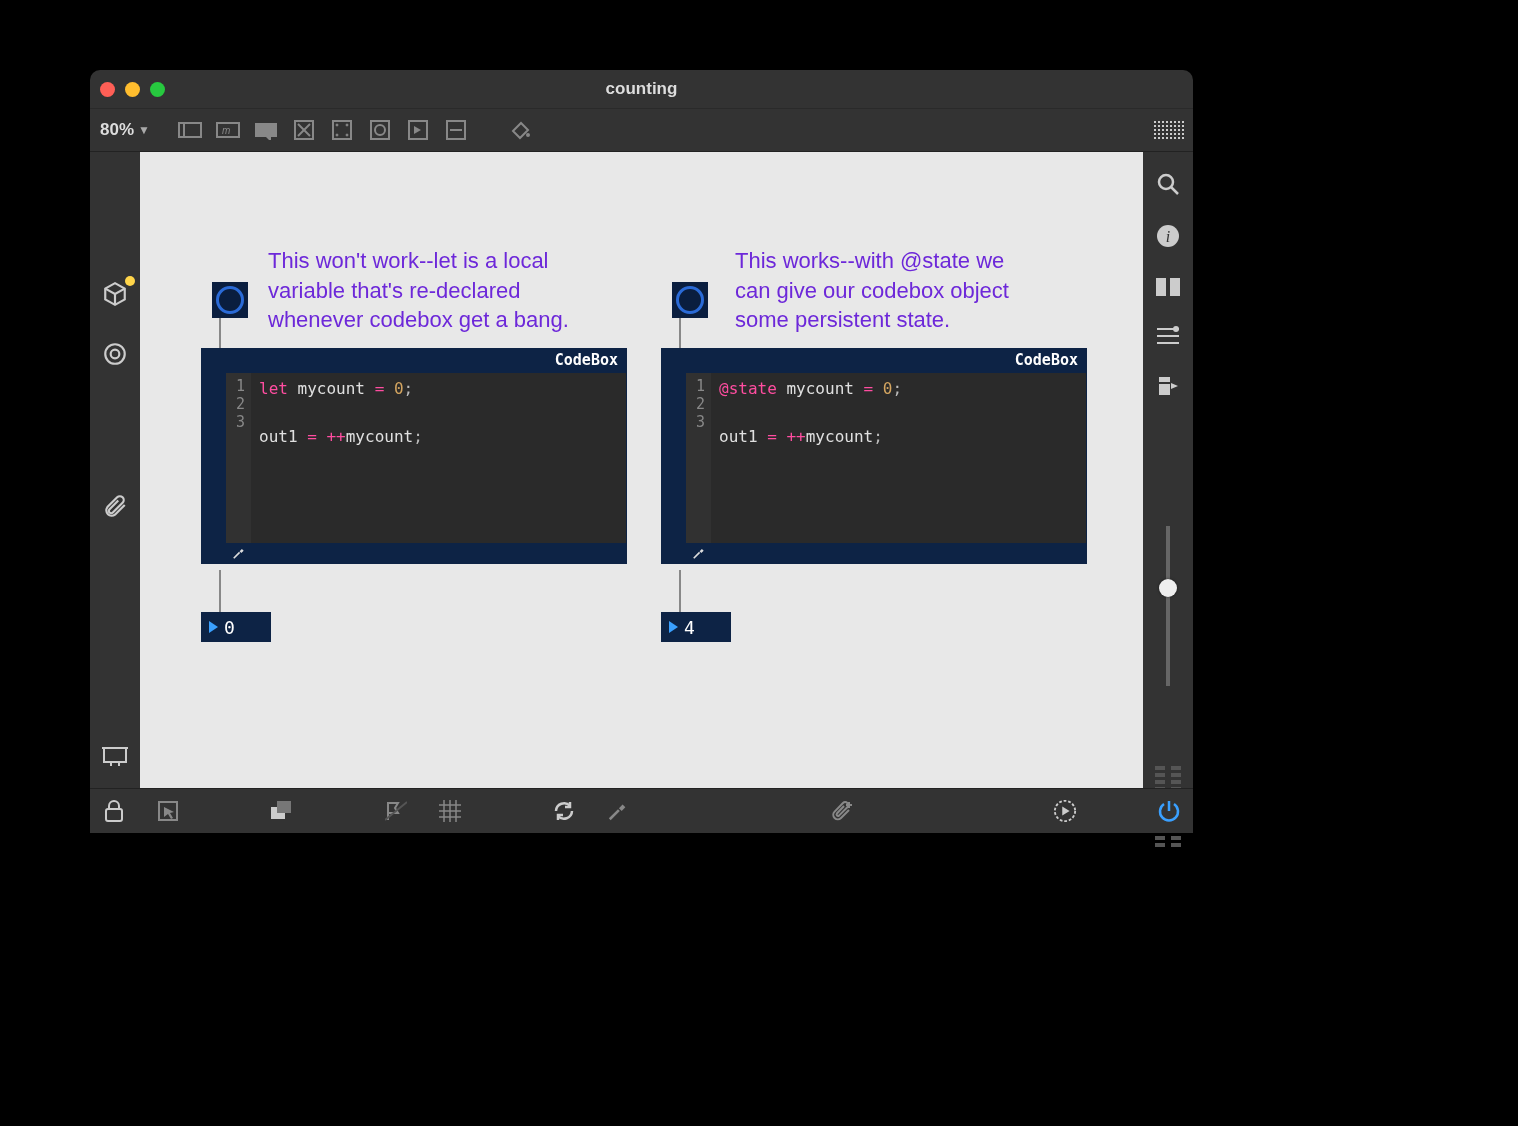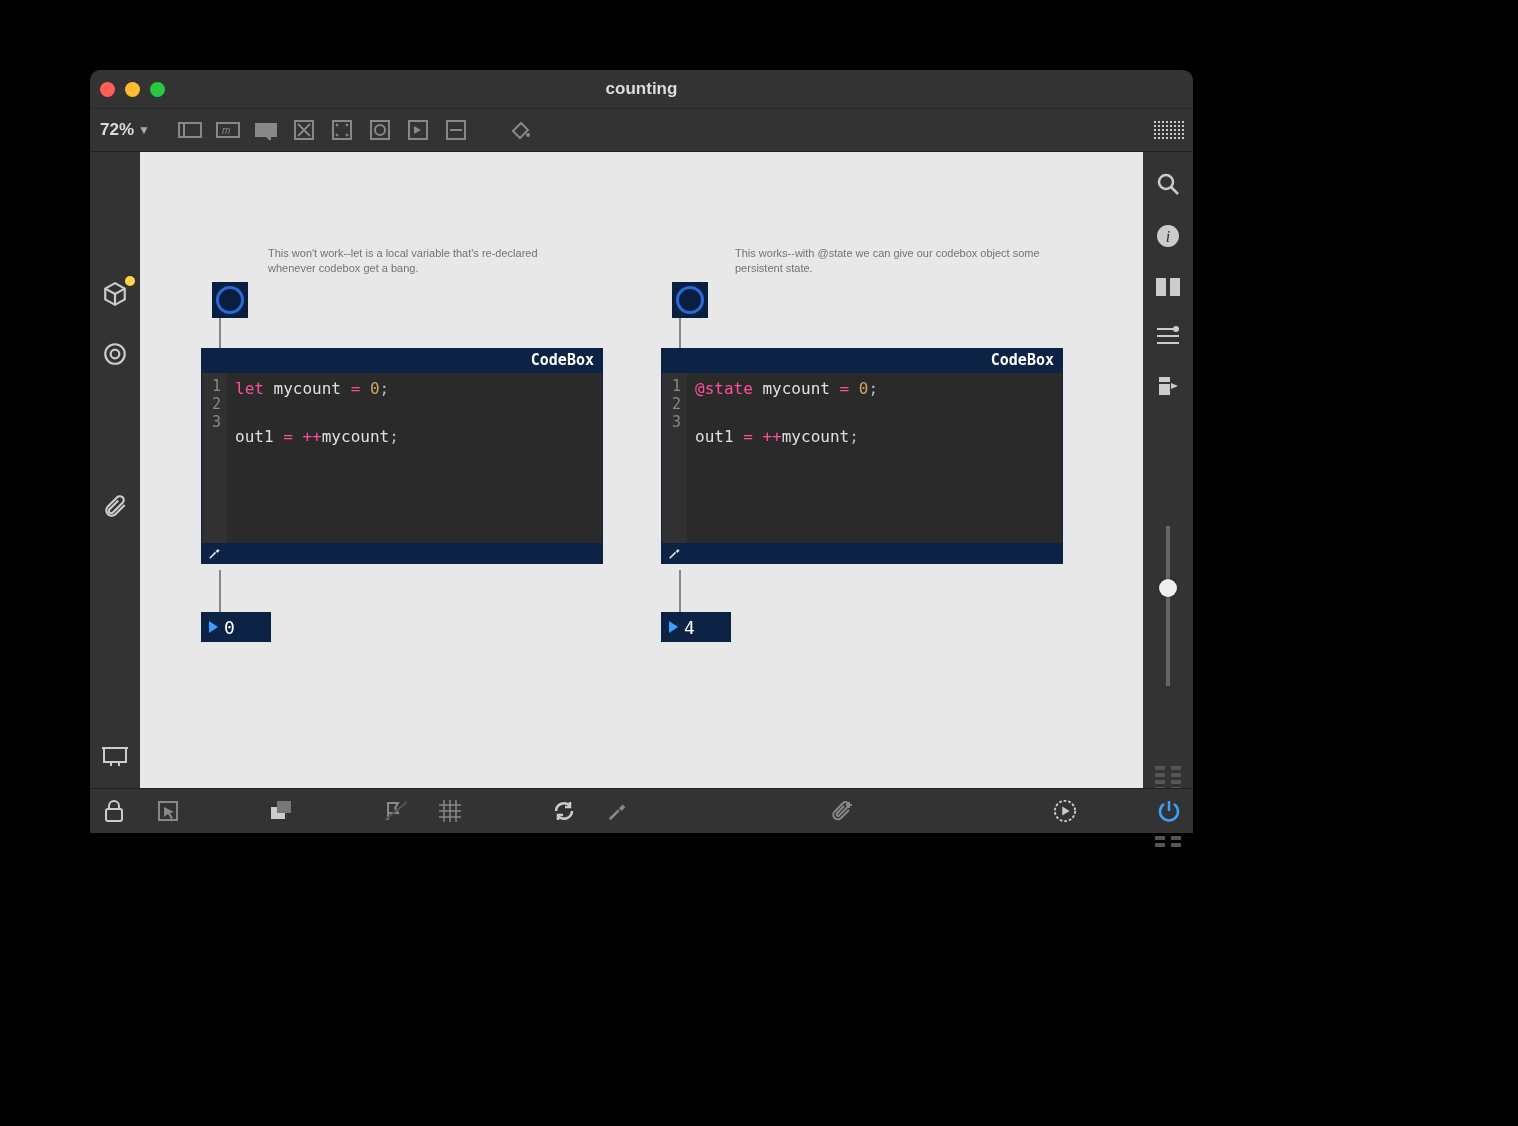--- a/index.html
+++ b/index.html
@@ -213,23 +213,23 @@
     display: flex;
     align-items: center;
     justify-content: center;
   }
   .bottombar .spacer { flex: 1; }
   .power { color: #3aa0ff !important; }
 
   
   .comment {
     position: absolute;
-    font-size: 11px;
+    font-size: 22px;
     line-height: 1.35;
-    color: #737373;
+    color: #6d28d9;
     max-width: 310px;
   }
   .bang {
     position: absolute;
     width: 36px;
     height: 36px;
     background: #0a1e3f;
     display: flex;
     align-items: center;
     justify-content: center;
@@ -238,20 +238,21 @@
   .bang .circle {
     width: 22px;
     height: 22px;
     border: 3px solid #2a6ad6;
     border-radius: 50%;
   }
   .codebox {
     position: absolute;
     background: #0d2345;
     border: 1px solid #0d2345;
+    padding-left: 24px;
   }
   .codebox .cb-title {
     text-align: right;
     color: #fff;
     font-family: "Menlo", "Consolas", monospace;
     font-weight: bold;
     font-size: 15px;
     padding: 2px 8px 4px 8px;
   }
   .codebox .cb-body {
@@ -331,21 +332,21 @@
     <div class="traffic-lights">
       <div class="traffic-light tl-close"></div>
       <div class="traffic-light tl-min"></div>
       <div class="traffic-light tl-max"></div>
     </div>
     <div class="title">counting</div>
   </div>
 
   <div class="toolbar">
     <div class="zoom">
-      <span>72%</span>
+      <span>80%</span>
       <span class="caret">▼</span>
     </div>
     <div class="tb-group">
       <div class="tb-btn">
         <svg width="24" height="20" viewBox="0 0 24 20">
             <rect x="1" y="3" width="22" height="14" stroke-width="2"></rect>
             <line x1="6" y1="3" x2="6" y2="17" stroke-width="2"></line>
           </svg>
       </div>
       <div class="tb-btn">

